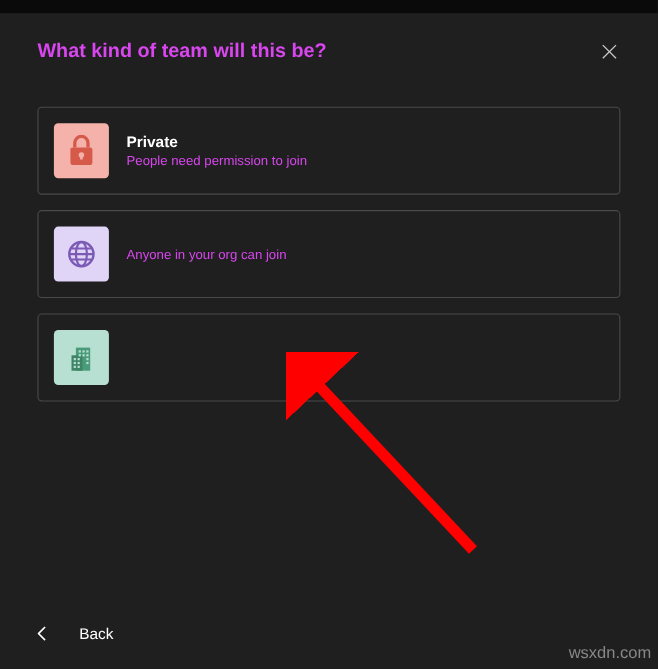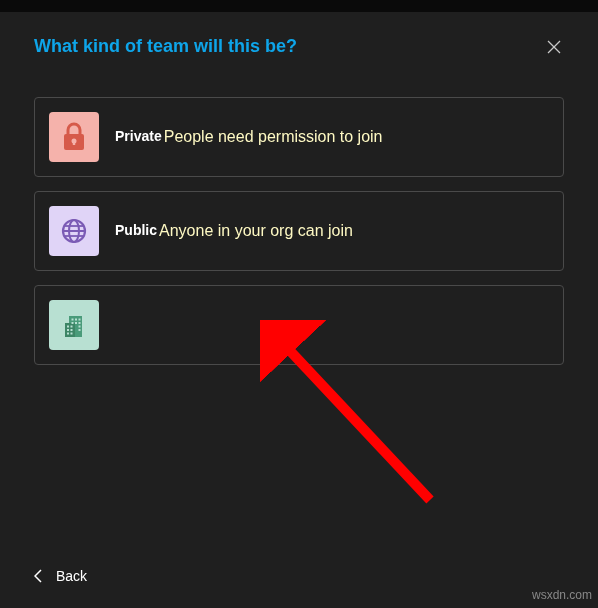--- a/index.html
+++ b/index.html
@@ -26,21 +26,21 @@
     }
     .header {
       display: flex;
       justify-content: space-between;
       align-items: center;
       margin-bottom: 40px;
     }
     .title {
       font-size: 18px;
       font-weight: 700;
-      color: #0ea5e9;
+      color: #d946ef;
     }
     .close-btn {
       width: 20px;
       height: 20px;
       display: flex;
       align-items: center;
       justify-content: center;
       cursor: pointer;
       color: #c8c8c8;
     }
@@ -76,61 +76,61 @@
       background: #f5b2ab;
     }
     .icon-public {
       background: #e0d4f7;
     }
     .icon-orgwide {
       background: #b8e0d2;
     }
     .option-text {
       display: flex;
-      flex-direction: row;
+      flex-direction: column;
       gap: 2px;
       justify-content: space-between;
     }
     .option-title {
       font-size: 14px;
       font-weight: 700;
       color: #ffffff;
     }
     .option-desc {
-      font-size: 16px;
-      color: #fef9c3;
+      font-size: 12px;
+      color: #d946ef;
     }
     .footer {
       position: absolute;
       bottom: 24px;
       left: 34px;
     }
     .back-btn {
       display: flex;
       align-items: center;
-      gap: 14px;
+      gap: 30px;
       cursor: pointer;
       color: #ffffff;
       font-size: 14px;
     }
     .back-btn svg {
       width: 8px;
       height: 14px;
     }
     .arrow-annotation {
       position: absolute;
       top: 320px;
       left: 260px;
       pointer-events: none;
     }
     .watermark {
       position: absolute;
       bottom: 6px;
       right: 6px;
-      font-size: 12px;
+      font-size: 15px;
       color: #888;
       font-family: Arial, sans-serif;
       margin-top: 40px;
     }
   </style>
 </head>
 <body>
 
 <div class="top-bar"></div>
 
@@ -166,21 +166,20 @@
       <div class="icon-box icon-public">
         <svg width="28" height="28" viewBox="0 0 28 28">
           <circle cx="14" cy="14" r="11" fill="none" stroke="#7b5bb5" stroke-width="2.2"></circle>
           <ellipse cx="14" cy="14" rx="5" ry="11" fill="none" stroke="#7b5bb5" stroke-width="2"></ellipse>
           <line x1="3" y1="14" x2="25" y2="14" stroke="#7b5bb5" stroke-width="2"></line>
           <line x1="5" y1="9" x2="23" y2="9" stroke="#7b5bb5" stroke-width="1.8"></line>
           <line x1="5" y1="19" x2="23" y2="19" stroke="#7b5bb5" stroke-width="1.8"></line>
         </svg>
       </div>
       <div class="option-text">
-        <div class="option-title">Public</div>
         <div class="option-desc">Anyone in your org can join</div>
       </div>
     </div>
 
     <div class="option-card">
       <div class="icon-box icon-orgwide">
         <svg width="28" height="28" viewBox="0 0 28 28">
           <rect x="9" y="5" width="13" height="21" fill="#4a9b7a"></rect>
           <rect x="5" y="12" width="10" height="14" fill="#3d8566"></rect>
           <rect x="11.5" y="7.5" width="2" height="2" fill="#b8e0d2"></rect>

